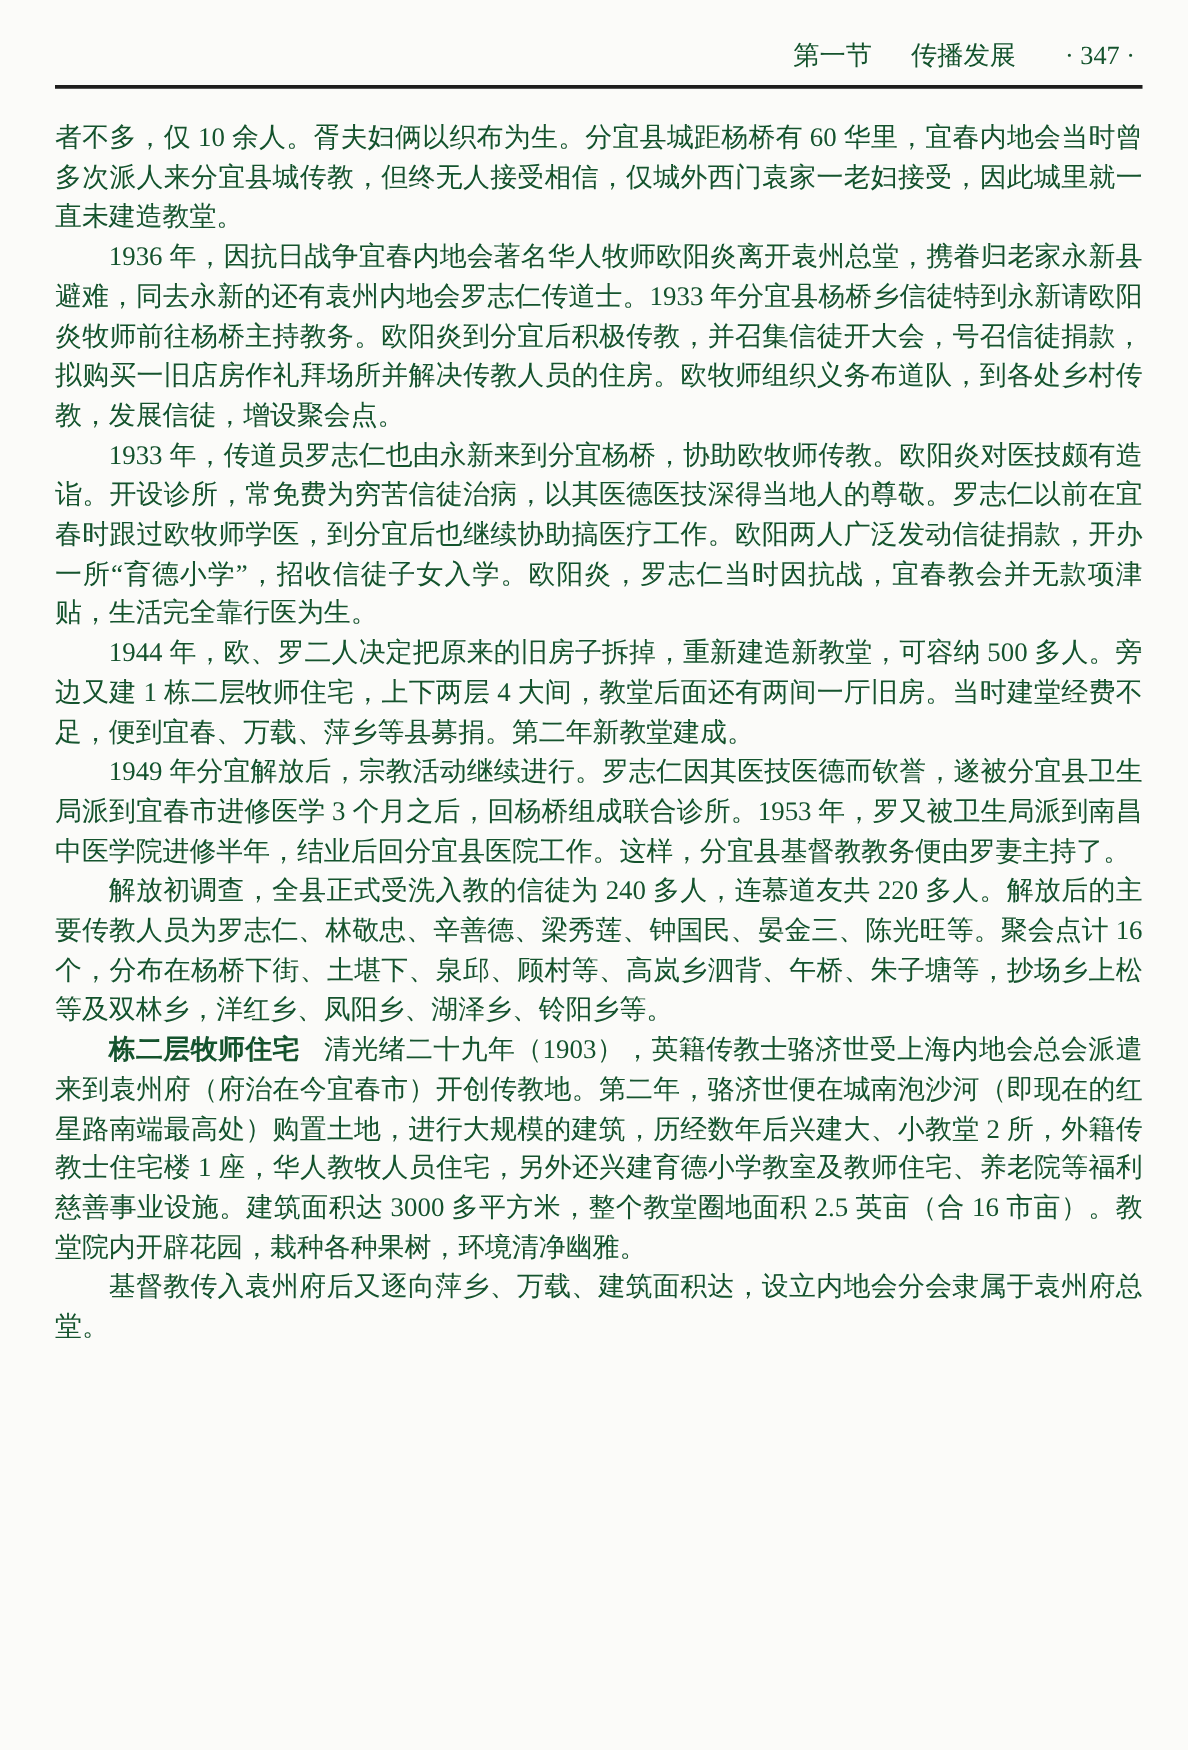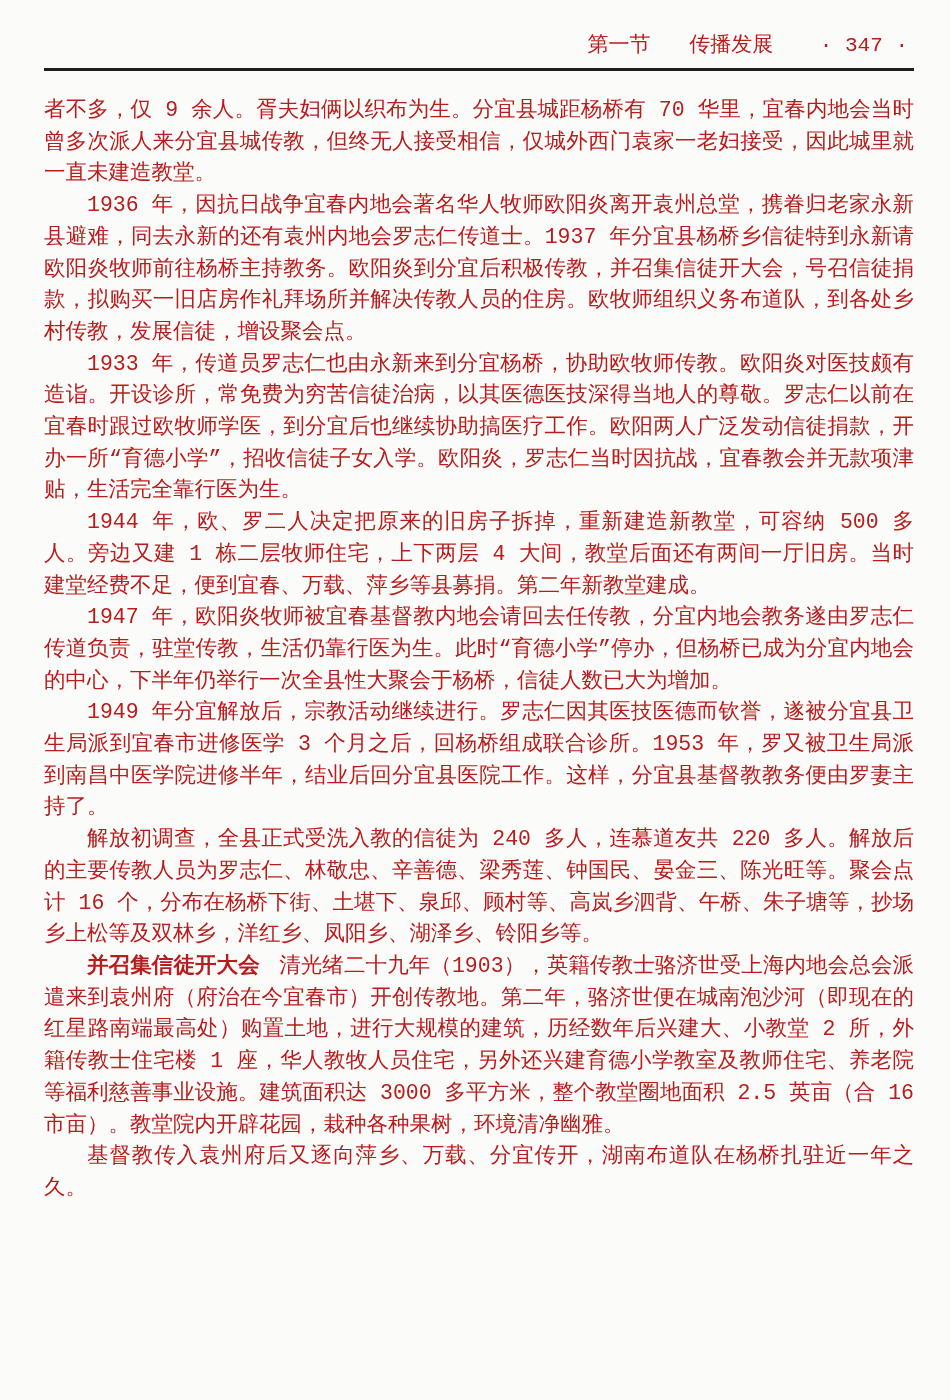--- a/index.html
+++ b/index.html
@@ -8,22 +8,22 @@
     width: 950px;
     height: 1400px;
     background: #fbfbf9;
     overflow: hidden;
   }
   .page {
     box-sizing: border-box;
     width: 950px;
     height: 1400px;
     padding: 30px 36px 0 44px;
-    font-family: Liberation Mono, monospace;
-    color: #b91c1c;
+    font-family: Liberation Serif, serif;
+    color: #14532d;
   }
   .header-row {
     text-align: right;
     font-size: 21px;
     padding-right: 6px;
     white-space: nowrap;
   }
   .header-row .seg {
     display: inline-block;
   }
@@ -60,26 +60,25 @@
 
   <div class="header-row">
     <span class="seg">第一节</span>
     <span class="seg gap-md">传播发展</span>
     <span class="seg gap-lg">· 347 ·</span>
   </div>
 
   <hr class="header-rule">
 
   <div class="body-text">
-    <p class="para no-indent">者不多，仅 9 余人。胥夫妇俩以织布为生。分宜县城距杨桥有 70 华里，宜春内地会当时曾多次派人来分宜县城传教，但终无人接受相信，仅城外西门袁家一老妇接受，因此城里就一直未建造教堂。</p>
-    <p class="para">1936 年，因抗日战争宜春内地会著名华人牧师欧阳炎离开袁州总堂，携眷归老家永新县避难，同去永新的还有袁州内地会罗志仁传道士。1937 年分宜县杨桥乡信徒特到永新请欧阳炎牧师前往杨桥主持教务。欧阳炎到分宜后积极传教，并召集信徒开大会，号召信徒捐款，拟购买一旧店房作礼拜场所并解决传教人员的住房。欧牧师组织义务布道队，到各处乡村传教，发展信徒，增设聚会点。</p>
+    <p class="para no-indent">者不多，仅 10 余人。胥夫妇俩以织布为生。分宜县城距杨桥有 60 华里，宜春内地会当时曾多次派人来分宜县城传教，但终无人接受相信，仅城外西门袁家一老妇接受，因此城里就一直未建造教堂。</p>
+    <p class="para">1936 年，因抗日战争宜春内地会著名华人牧师欧阳炎离开袁州总堂，携眷归老家永新县避难，同去永新的还有袁州内地会罗志仁传道士。1933 年分宜县杨桥乡信徒特到永新请欧阳炎牧师前往杨桥主持教务。欧阳炎到分宜后积极传教，并召集信徒开大会，号召信徒捐款，拟购买一旧店房作礼拜场所并解决传教人员的住房。欧牧师组织义务布道队，到各处乡村传教，发展信徒，增设聚会点。</p>
     <p class="para">1933 年，传道员罗志仁也由永新来到分宜杨桥，协助欧牧师传教。欧阳炎对医技颇有造诣。开设诊所，常免费为穷苦信徒治病，以其医德医技深得当地人的尊敬。罗志仁以前在宜春时跟过欧牧师学医，到分宜后也继续协助搞医疗工作。欧阳两人广泛发动信徒捐款，开办一所“育德小学”，招收信徒子女入学。欧阳炎，罗志仁当时因抗战，宜春教会并无款项津贴，生活完全靠行医为生。</p>
     <p class="para">1944 年，欧、罗二人决定把原来的旧房子拆掉，重新建造新教堂，可容纳 500 多人。旁边又建 1 栋二层牧师住宅，上下两层 4 大间，教堂后面还有两间一厅旧房。当时建堂经费不足，便到宜春、万载、萍乡等县募捐。第二年新教堂建成。</p>
-    <p class="para">1947 年，欧阳炎牧师被宜春基督教内地会请回去任传教，分宜内地会教务遂由罗志仁传道负责，驻堂传教，生活仍靠行医为生。此时“育德小学”停办，但杨桥已成为分宜内地会的中心，下半年仍举行一次全县性大聚会于杨桥，信徒人数已大为增加。</p>
     <p class="para">1949 年分宜解放后，宗教活动继续进行。罗志仁因其医技医德而钦誉，遂被分宜县卫生局派到宜春市进修医学 3 个月之后，回杨桥组成联合诊所。1953 年，罗又被卫生局派到南昌中医学院进修半年，结业后回分宜县医院工作。这样，分宜县基督教教务便由罗妻主持了。</p>
     <p class="para">解放初调查，全县正式受洗入教的信徒为 240 多人，连慕道友共 220 多人。解放后的主要传教人员为罗志仁、林敬忠、辛善德、梁秀莲、钟国民、晏金三、陈光旺等。聚会点计 16 个，分布在杨桥下街、土堪下、泉邱、顾村等、高岚乡泗背、午桥、朱子塘等，抄场乡上松等及双林乡，洋红乡、凤阳乡、湖泽乡、铃阳乡等。</p>
     <p class="para">
-      <b class="lead">并召集信徒开大会</b><span>清光绪二十九年（1903），英籍传教士骆济世受上海内地会总会派遣来到袁州府（府治在今宜春市）开创传教地。第二年，骆济世便在城南泡沙河（即现在的红星路南端最高处）购置土地，进行大规模的建筑，历经数年后兴建大、小教堂 2 所，外籍传教士住宅楼 1 座，华人教牧人员住宅，另外还兴建育德小学教室及教师住宅、养老院等福利慈善事业设施。建筑面积达 3000 多平方米，整个教堂圈地面积 2.5 英亩（合 16 市亩）。教堂院内开辟花园，栽种各种果树，环境清净幽雅。</span>
+      <b class="lead">栋二层牧师住宅</b><span>清光绪二十九年（1903），英籍传教士骆济世受上海内地会总会派遣来到袁州府（府治在今宜春市）开创传教地。第二年，骆济世便在城南泡沙河（即现在的红星路南端最高处）购置土地，进行大规模的建筑，历经数年后兴建大、小教堂 2 所，外籍传教士住宅楼 1 座，华人教牧人员住宅，另外还兴建育德小学教室及教师住宅、养老院等福利慈善事业设施。建筑面积达 3000 多平方米，整个教堂圈地面积 2.5 英亩（合 16 市亩）。教堂院内开辟花园，栽种各种果树，环境清净幽雅。</span>
     </p>
-    <p class="para">基督教传入袁州府后又逐向萍乡、万载、分宜传开，湖南布道队在杨桥扎驻近一年之久。</p>
+    <p class="para">基督教传入袁州府后又逐向萍乡、万载、建筑面积达，设立内地会分会隶属于袁州府总堂。</p>
   </div>
 
 </div>
 
 </body></html>

